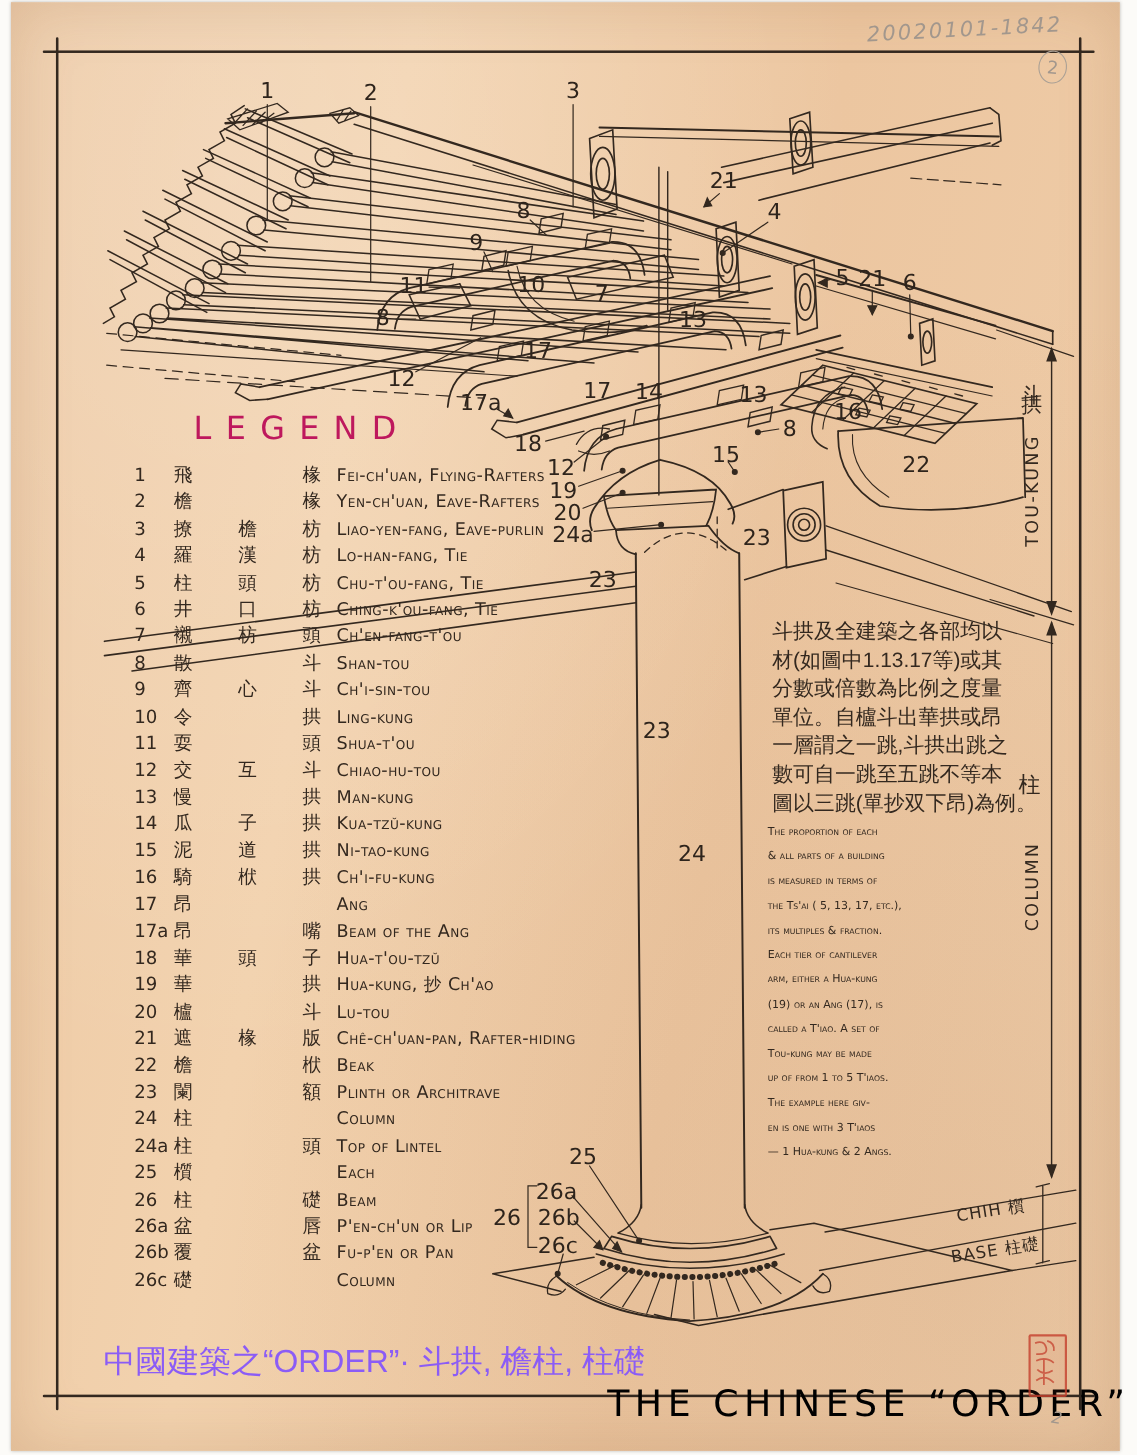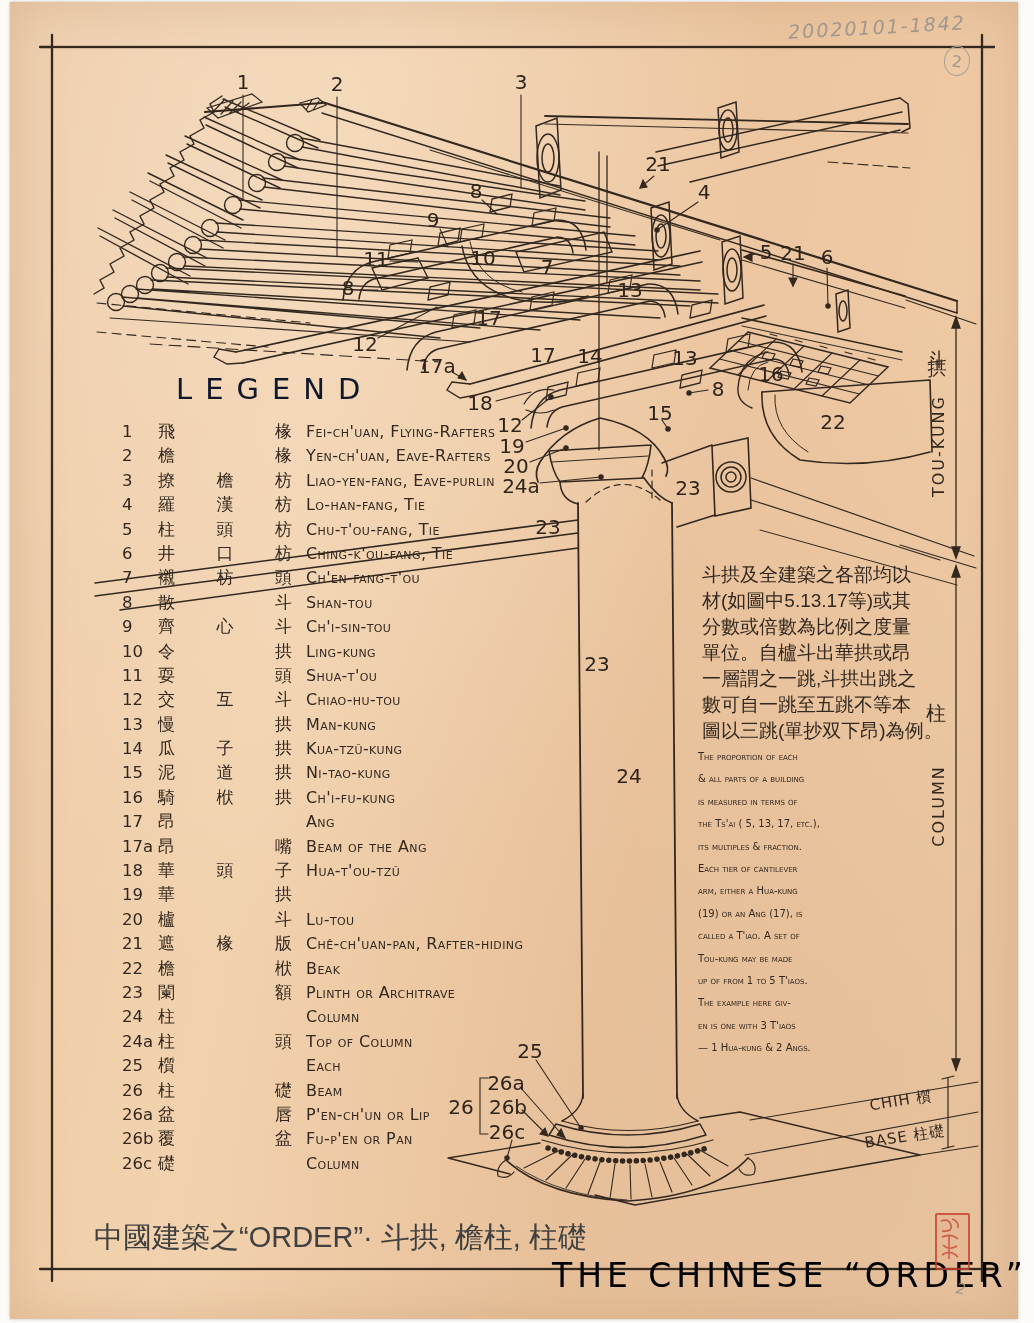--- a/index.html
+++ b/index.html
@@ -7,42 +7,42 @@
   #sheet{position:absolute;left:10px;top:2px;right:16px;bottom:4px;
     background:
       radial-gradient(ellipse at 20% 12%, rgba(255,255,255,0.20), transparent 50%),
       radial-gradient(ellipse at 85% 88%, rgba(150,95,55,0.10), transparent 55%),
       linear-gradient(100deg,#edc9a4 0%,#f2d2ae 30%,#ecc6a0 62%,#efcda9 100%);
     box-shadow:inset 0 0 55px rgba(150,100,60,.22), 0 0 3px rgba(0,0,0,.25);}
   .abs{position:absolute;}
   svg text{font-family:"DejaVu Sans",sans-serif;}
 
   
-  #legend-title{left:176px;top:372px;font-size:29px;letter-spacing:13px;color:#0f172a;}
+  #legend-title{left:176px;top:372px;font-size:29px;letter-spacing:13px;color:#be185d;}
   #legend{left:122px;top:420px;width:470px;}
   .lrow{display:flex;align-items:baseline;height:24.4px;color:#33281f;}
   .lnum{width:36px;font-size:16.5px;flex:none;}
   .lzh{width:148px;flex:none;display:flex;justify-content:space-between;font-size:17px;padding-right:14px;box-sizing:border-box;font-family:sans-serif;}
   .len{flex:1;font-size:16px;font-variant:small-caps;letter-spacing:0.4px;white-space:nowrap;position:relative;}
 
   
   #note-zh{left:702px;top:562px;width:256px;font-size:19px;line-height:26px;white-space:pre-line;color:#33281f;font-family:sans-serif;}
   #note-en{left:698px;top:746px;width:262px;font-size:10px;line-height:22.4px;white-space:pre-line;font-variant:small-caps;color:#33281f;}
 
   
   .vlab{color:#33281f;white-space:nowrap;}
   #dim-toukung-zh{left:924px;top:334px;writing-mode:vertical-rl;font-size:19px;letter-spacing:9px;font-family:sans-serif;}
   #dim-toukung-en{left:938px;top:446px;transform:translate(-50%,-50%) rotate(-90deg);font-size:16px;letter-spacing:2px;}
   #dim-column-zh{left:926px;top:700px;font-size:20px;font-family:sans-serif;}
   #dim-column-en{left:938px;top:806px;transform:translate(-50%,-50%) rotate(-90deg);font-size:16px;letter-spacing:2px;}
   #dim-chih{left:901px;top:1101px;transform:translate(-50%,-50%) rotate(-9deg);font-size:15px;letter-spacing:1px;}
   #dim-base{left:905px;top:1137px;transform:translate(-50%,-50%) rotate(-9deg);font-size:15px;letter-spacing:1px;}
 
   
-  #title-zh{left:94px;top:1218px;font-size:29px;color:#404040;font-family:sans-serif;white-space:nowrap;}
+  #title-zh{left:94px;top:1218px;font-size:29px;color:#8b5cf6;font-family:sans-serif;white-space:nowrap;}
   #title-en{left:552px;top:1256px;font-size:33px;letter-spacing:5px;color:#000000;white-space:nowrap;}
   #seal{left:935px;top:1213px;width:31px;height:53px;border:2px solid rgba(196,64,45,.8);border-radius:2px;
     background:rgba(210,90,70,.08);}
   #seal svg{display:block;}
 
   
   .pencil{color:#a2978d;}
   #pencil-number{left:788px;top:16px;font-size:19px;font-style:italic;transform:rotate(-3deg);letter-spacing:2px;}
   #pencil-circle{left:944px;top:46px;width:24px;height:28px;border:1.6px solid #aaa095;border-radius:50%;
     font-size:16px;display:flex;align-items:center;justify-content:center;transform:rotate(6deg);}
@@ -468,20 +468,21 @@
         <span>子</span>
       </span>
       <span class="len">Hua-t'ou-tzŭ</span>
     </div>
     <div class="lrow">
       <span class="lnum">19</span>
       <span class="lzh">
         <span>華</span>
         <span>拱</span>
       </span>
+      <span class="len">Hua-kung, 抄 Ch'ao</span>
     </div>
     <div class="lrow">
       <span class="lnum">20</span>
       <span class="lzh">
         <span>櫨</span>
         <span>斗</span>
       </span>
       <span class="len">Lu-tou</span>
     </div>
     <div class="lrow">
@@ -515,21 +516,21 @@
         <span>柱</span>
       </span>
       <span class="len">Column</span>
     </div>
     <div class="lrow">
       <span class="lnum">24a</span>
       <span class="lzh">
         <span>柱</span>
         <span>頭</span>
       </span>
-      <span class="len">Top of Column</span>
+      <span class="len">Top of Lintel</span>
     </div>
     <div class="lrow">
       <span class="lnum">25</span>
       <span class="lzh">
         <span>櫍</span>
       </span>
       <span class="len">Each</span>
     </div>
     <div class="lrow">
       <span class="lnum">26</span>
@@ -558,21 +559,21 @@
     <div class="lrow">
       <span class="lnum">26c</span>
       <span class="lzh">
         <span>礎</span>
       </span>
       <span class="len">Column</span>
     </div>
   </div>
 
 <div class="abs" id="note-zh">斗拱及全建築之各部均以
-材(如圖中5.13.17等)或其
+材(如圖中1.13.17等)或其
 分數或倍數為比例之度量
 單位。自櫨斗出華拱或昂
 一層謂之一跳,斗拱出跳之
 數可自一跳至五跳不等本
 圖以三跳(單抄双下昂)為例。</div>
 <div class="abs" id="note-en">The proportion of each
 &amp; all parts of a building
 is measured in terms of
 the Ts'ai ( 5, 13, 17, etc.),
 its multiples &amp; fraction.

